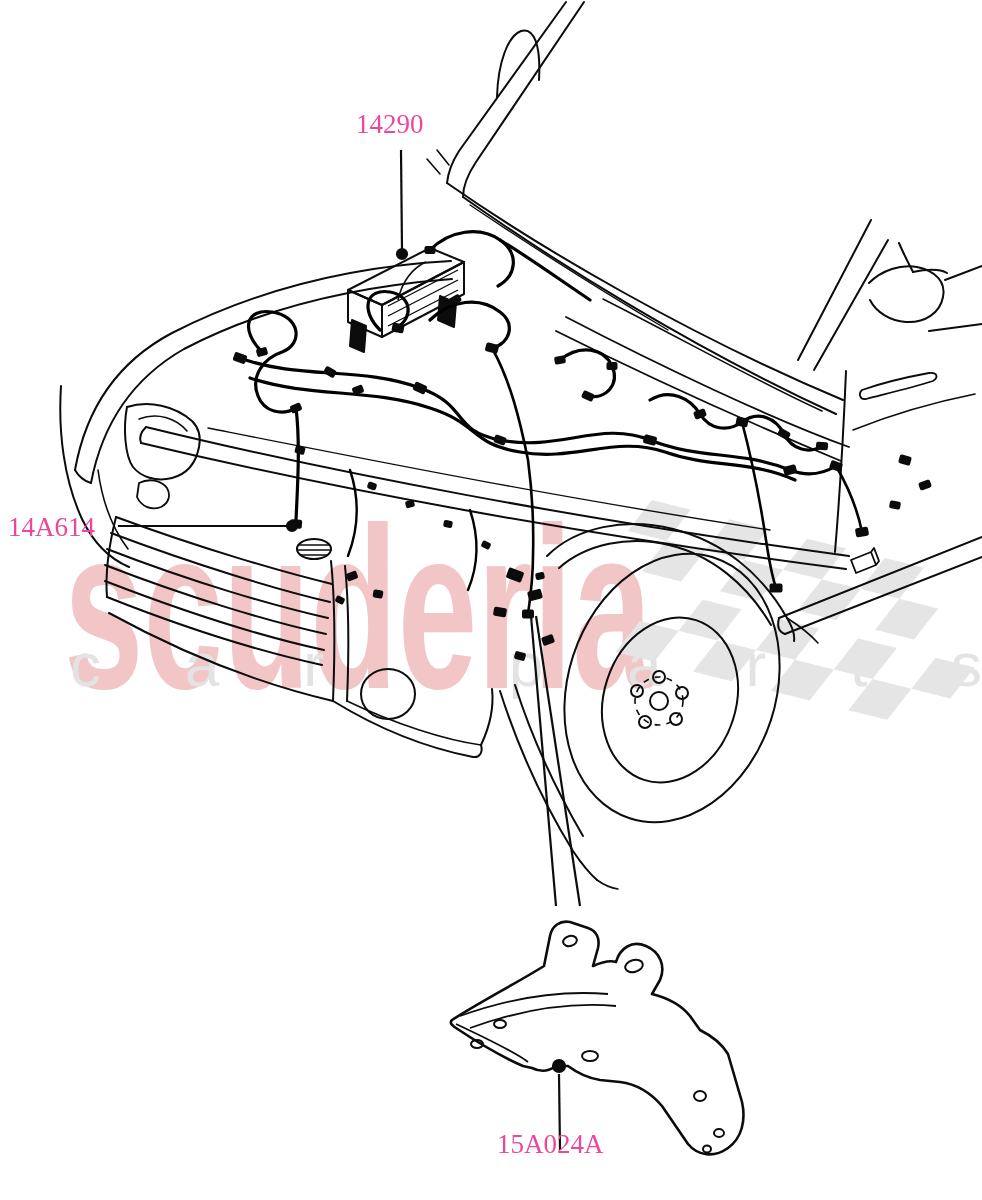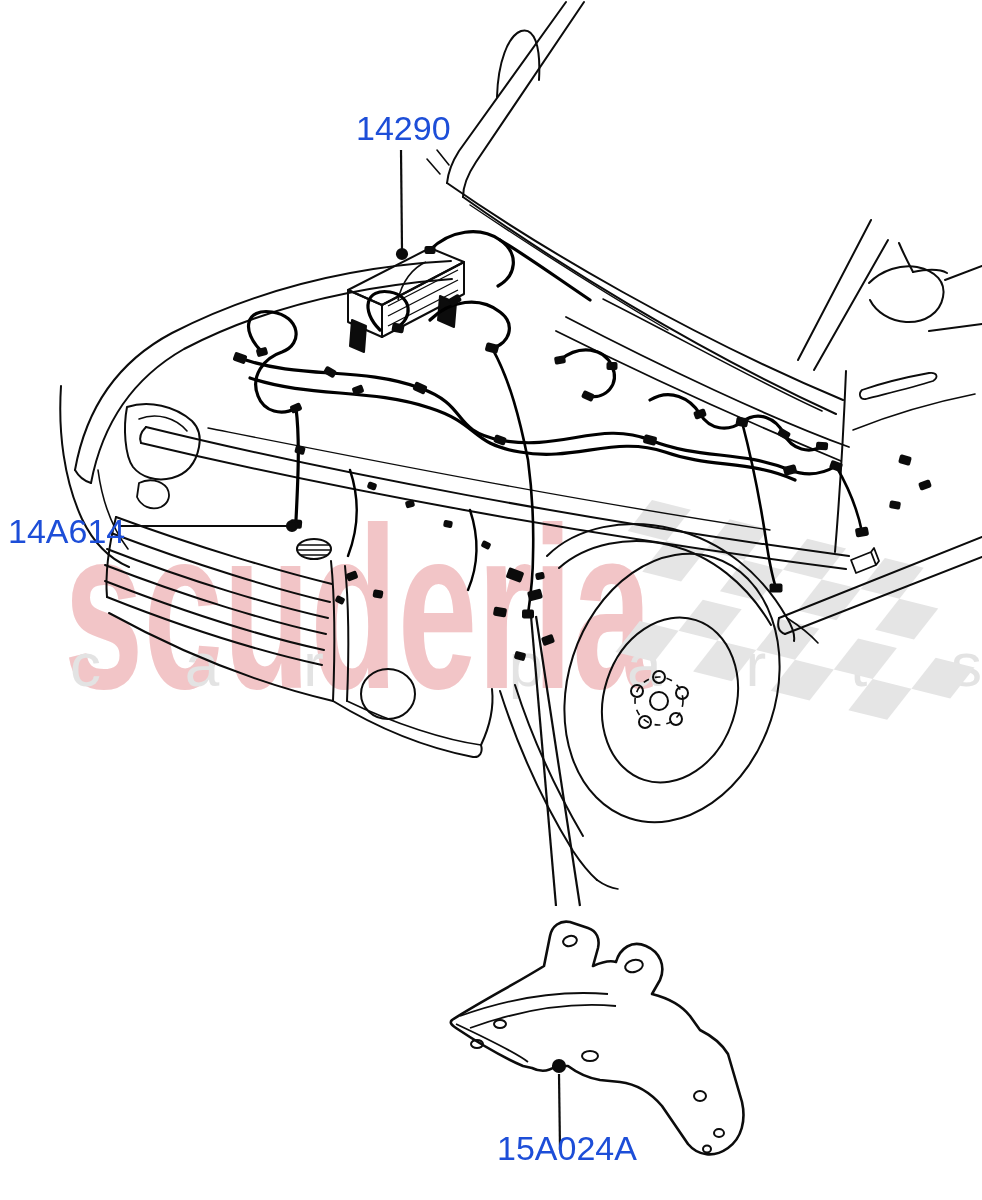--- a/index.html
+++ b/index.html
@@ -1,20 +1,20 @@
 <!DOCTYPE html>
 <html><head>
 <meta charset="utf-8">
 <style>
   html,body{margin:0;padding:0;background:#ffffff;}
   #stage{position:relative;width:982px;height:1200px;background:#ffffff;overflow:hidden;
          font-family:"Liberation Sans", sans-serif;}
   #art{position:absolute;left:0;top:0;}
-  .part-label{position:absolute;color:#1d4ed8;font-size:34px;line-height:1;
-              font-family:Liberation Sans, sans-serif;letter-spacing:0px;white-space:nowrap;}
+  .part-label{position:absolute;color:#ec4899;font-size:27px;line-height:1;
+              font-family:Liberation Serif, serif;letter-spacing:0px;white-space:nowrap;}
   #label-14290{left:356px;top:111px;}
   #label-14A614{left:8px;top:514px;}
   #label-15A024A{left:497px;top:1131px;}
 </style>
 </head>
 <body>
 
 <div id="stage">
 
 <svg id="art" width="982" height="1200" viewBox="0 0 982 1200">

